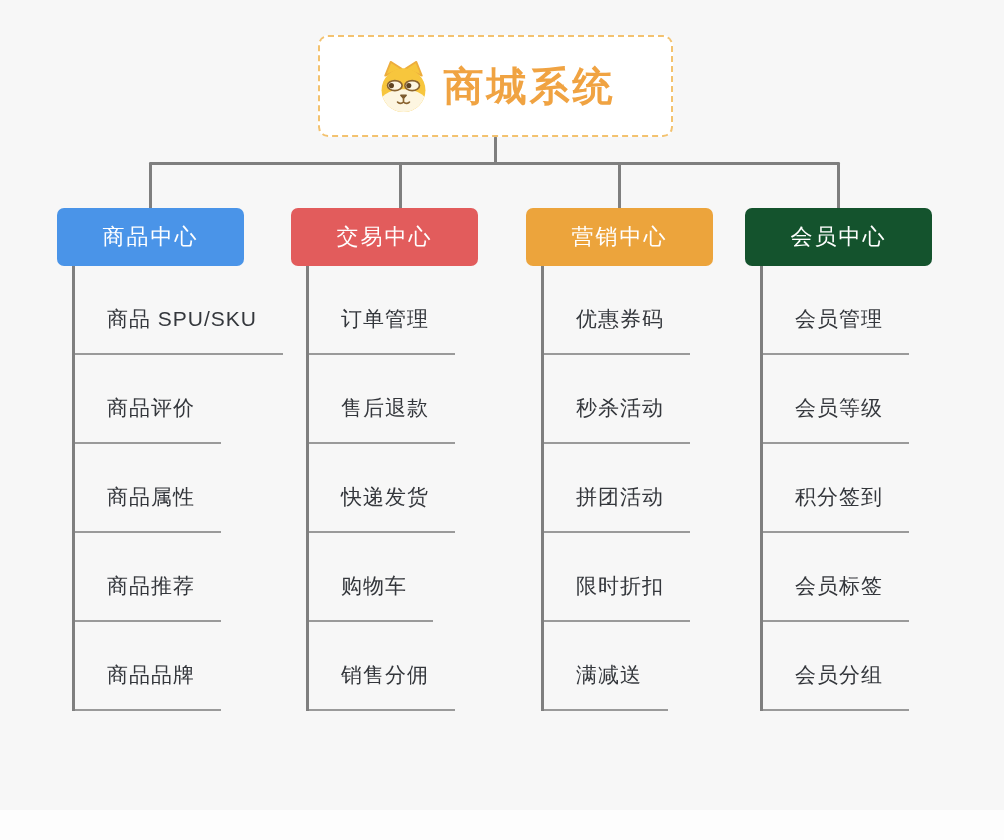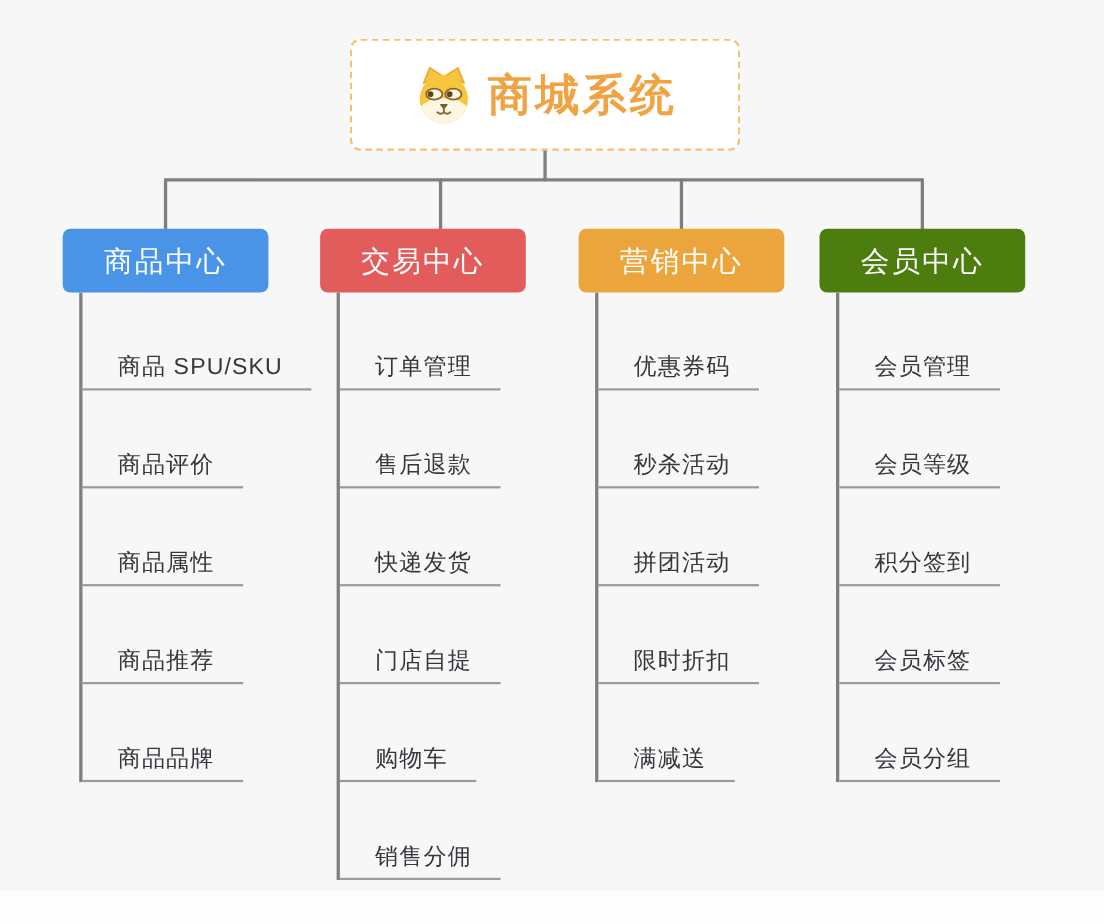--- a/index.html
+++ b/index.html
@@ -43,33 +43,33 @@
     font-size:40px;font-weight:600;letter-spacing:3px;
     color:var(--root-text-color);white-space:nowrap;
   }
 
   
   .branch{position:absolute;top:208px;width:187px;}
   .b1{left:57px;} .b2{left:291px;} .b3{left:526px;} .b4{left:745px;}
   .branch-header{
     height:58px;border-radius:7px;
     display:flex;align-items:center;justify-content:center;
-    color:var(--header-text-color);font-size:26px;letter-spacing:2px;
+    color:var(--header-text-color);font-size:22px;letter-spacing:2px;
     white-space:nowrap;cursor:default;
   }
   .branch-items{
     list-style:none;margin-left:15px;
     border-left:3px solid var(--connector-color);
   }
   .branch-items li{
     height:89px;display:flex;align-items:flex-end;
   }
   .branch-items .node-text{
     display:inline-block;white-space:nowrap;
-    padding:0 26px 6px 32px;
+    padding:0 26px 20px 32px;
     border-bottom:2px solid var(--underline-color);
     font-size:21px;letter-spacing:1px;color:var(--item-text-color);
   }
 </style>
 </head>
 <body>
 
 <div class="stage">
 
   <div class="bottom-edge"></div>
@@ -129,23 +129,20 @@
         <li>
           <span class="node-text">订单管理</span>
         </li>
         <li>
           <span class="node-text">售后退款</span>
         </li>
         <li>
           <span class="node-text">快递发货</span>
         </li>
         <li>
-          <span class="node-text">门店自提</span>
-        </li>
-        <li>
           <span class="node-text">购物车</span>
         </li>
         <li>
           <span class="node-text">销售分佣</span>
         </li>
       </ul>
   </div>
 
   <div class="branch b3">
     <div class="branch-header" style="background: rgb(236, 164, 60); text-align: center;">营销中心</div>
@@ -162,21 +159,21 @@
         <li>
           <span class="node-text">限时折扣</span>
         </li>
         <li>
           <span class="node-text">满减送</span>
         </li>
       </ul>
   </div>
 
   <div class="branch b4">
-    <div class="branch-header" style="background: #4d7c0f;">会员中心</div>
+    <div class="branch-header" style="background: #14532d;">会员中心</div>
     <ul class="branch-items">
         <li>
           <span class="node-text">会员管理</span>
         </li>
         <li>
           <span class="node-text">会员等级</span>
         </li>
         <li>
           <span class="node-text">积分签到</span>
         </li>

